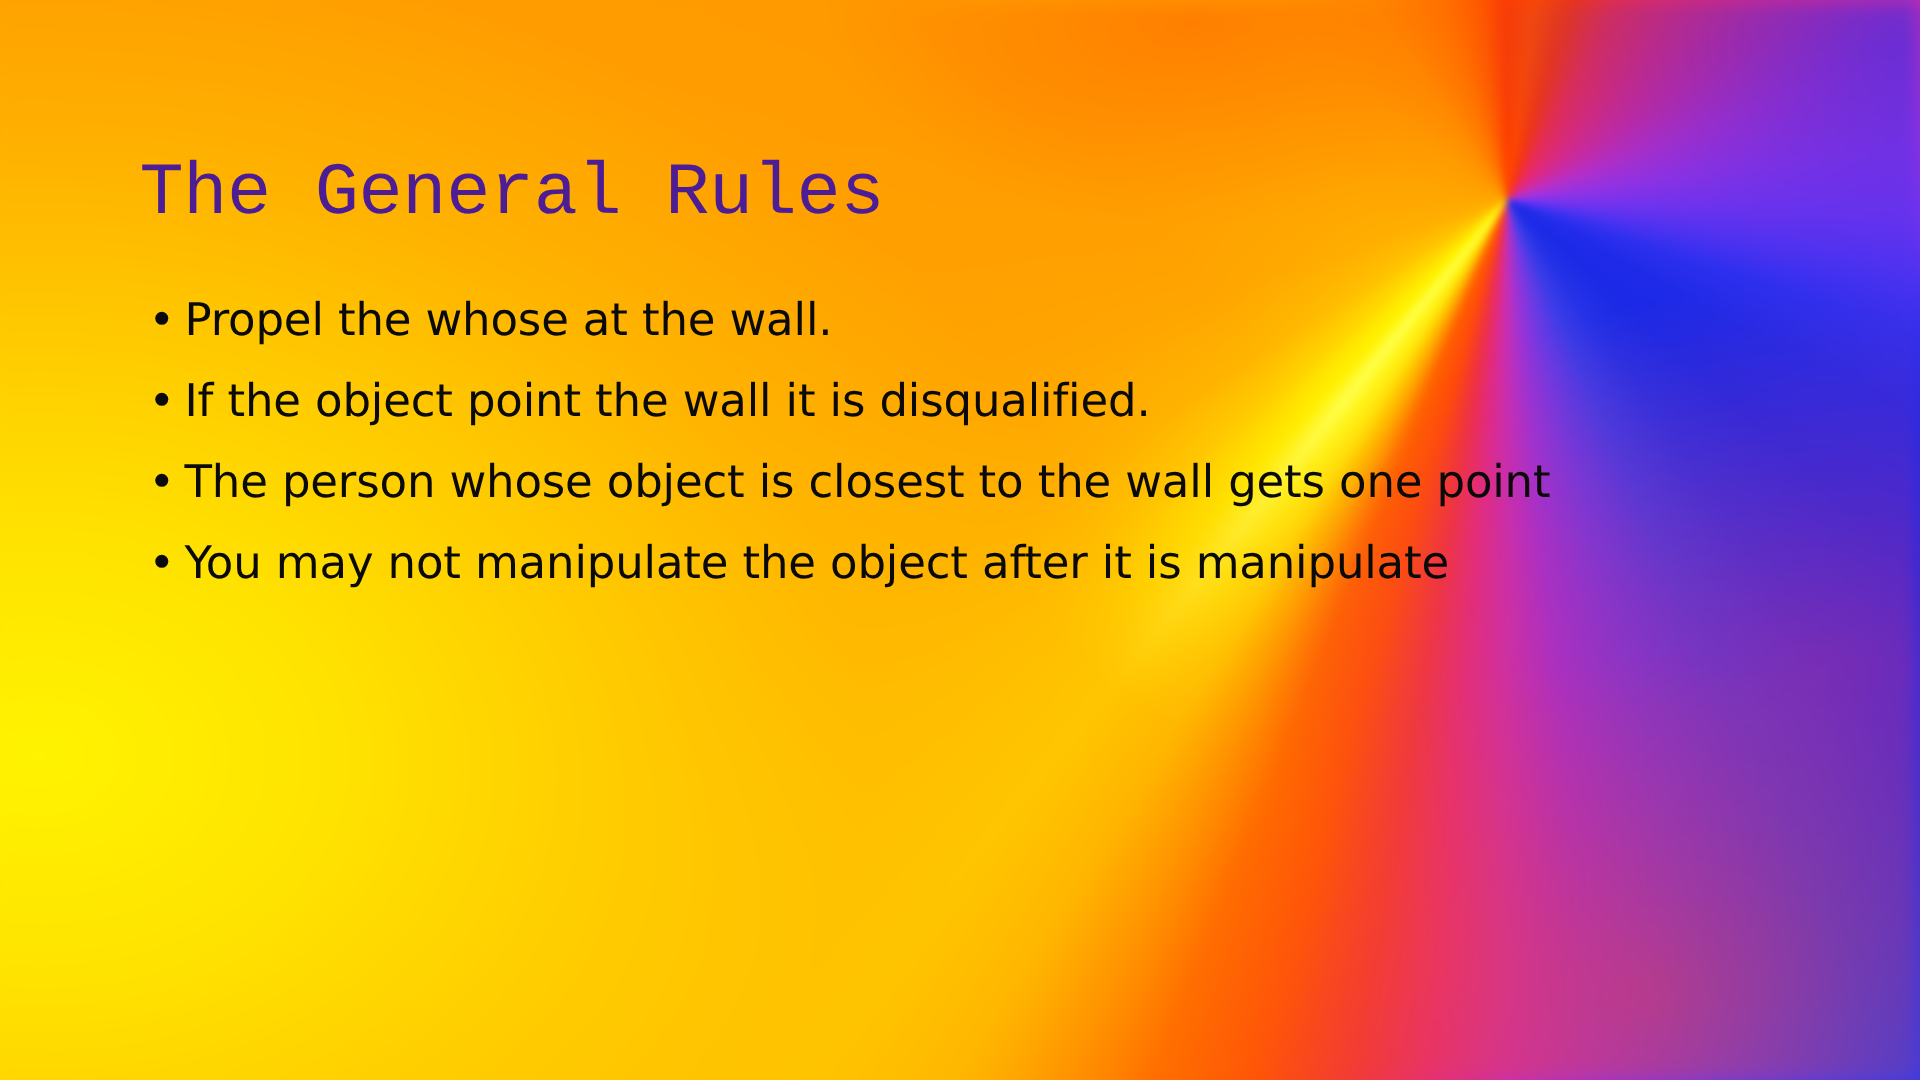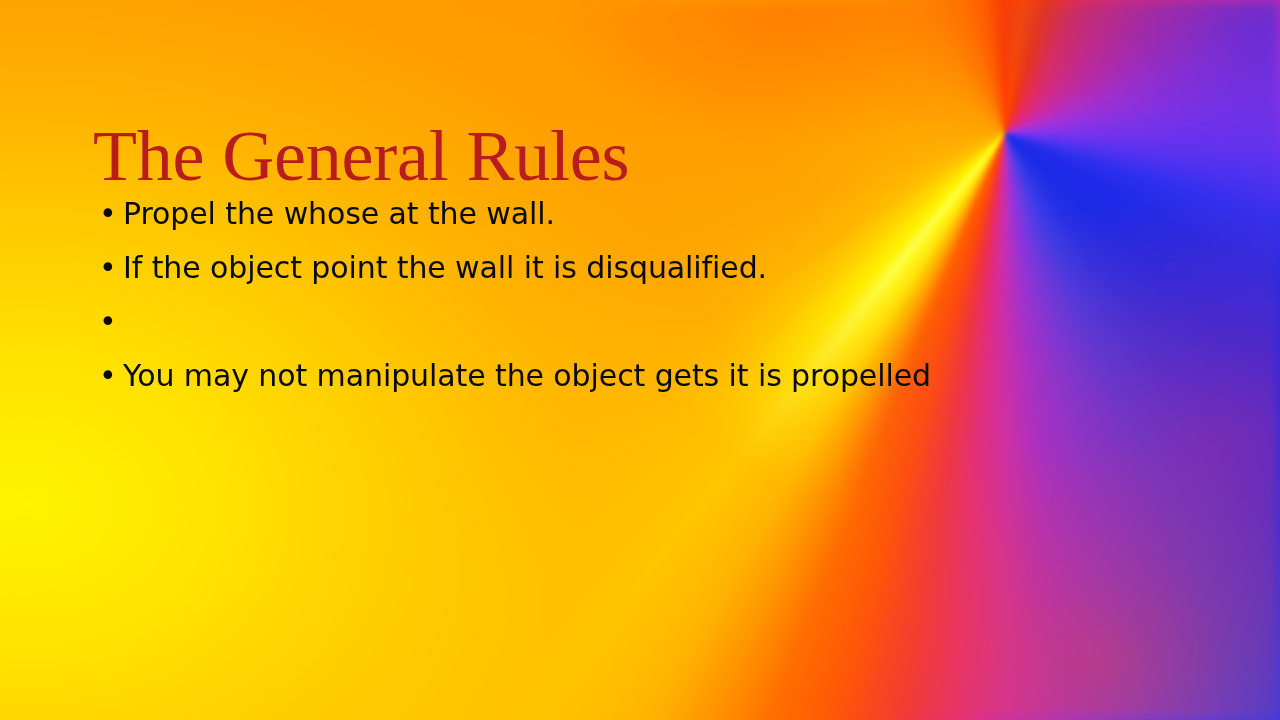--- a/index.html
+++ b/index.html
@@ -111,27 +111,27 @@
   
   .content {
     position: absolute;
     inset: 0;
   }
 
   #title {
     position: absolute;
     left: 93px;
     top: 71px;
-    font-size: 72px;
+    font-size: 49px;
     font-weight: 400;
     line-height: 1.05;
-    color: #b91c1c;
+    color: #4c1d95;
     letter-spacing: -0.2px;
     white-space: nowrap;
-    font-family: Liberation Serif, serif;
+    font-family: Liberation Mono, monospace;
   }
 
   #bullet-list {
     position: absolute;
     left: 96px;
     top: 193px;
     width: 1100px;
     margin: 0;
     padding: 0;
     list-style: none;
@@ -187,23 +187,24 @@
         <span class="bullet-text">Propel the whose at the wall.</span>
       </li>
 
       <li>
         <span class="bullet-dot">•</span>
         <span class="bullet-text">If the object point the wall it is disqualified.</span>
       </li>
 
       <li>
         <span class="bullet-dot">•</span>
-      </li>
-
-      <li>
-        <span class="bullet-dot">•</span>
-        <span class="bullet-text">You may not manipulate the object gets it is propelled</span>
+        <span class="bullet-text">The person whose object is closest to the wall gets one point</span>
+      </li>
+
+      <li>
+        <span class="bullet-dot">•</span>
+        <span class="bullet-text">You may not manipulate the object after it is manipulate</span>
       </li>
 
     </ul>
 
   </div>
 </div>
 
 </body></html>

